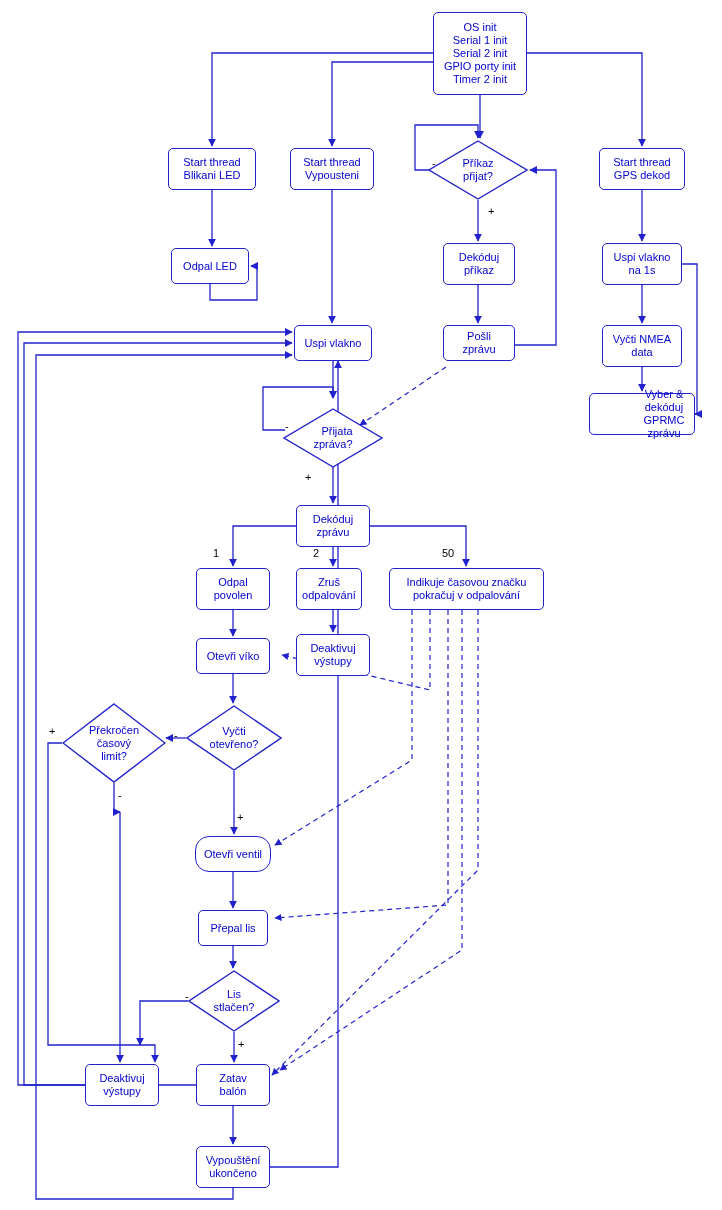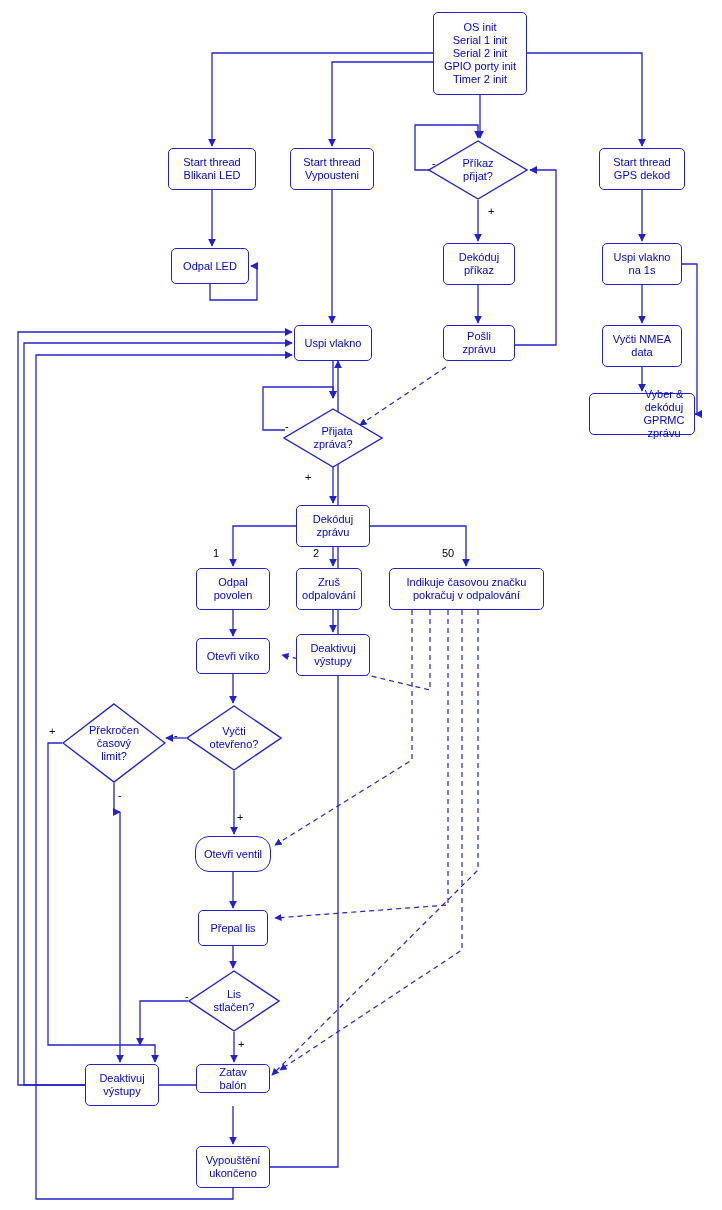--- a/index.html
+++ b/index.html
@@ -213,21 +213,21 @@
   <div class="node diamond" style="left:188px;top:970px;width:92px;height:62px;">
     <svg class="diamond-shape" viewBox="0 0 92 62" preserveAspectRatio="none">
       <polygon points="46,1 91,31 46,61 1,31" fill="#ffffff" stroke="#2222cc" stroke-width="1.4"></polygon>
     </svg>
     <span class="diamond-label">Lis
 stlačen?</span>
   </div>
 
   <div class="node box" style="left:85px;top:1064px;width:74px;height:42px;">Deaktivuj
 výstupy</div>
-  <div class="node box" style="left:196px;top:1064px;width:74px;height:29px;">Zatav
+  <div class="node box" style="left:196px;top:1064px;width:74px;height:42px;">Zatav
 balón</div>
   <div class="node box" style="left:196px;top:1146px;width:74px;height:42px;">Vypouštění
 ukončeno</div>
 
   <span class="edge-label" style="left:432px;top:158px;">-</span>
   <span class="edge-label" style="left:488px;top:206px;">+</span>
   <span class="edge-label" style="left:285px;top:421px;">-</span>
   <span class="edge-label" style="left:305px;top:472px;">+</span>
   <span class="edge-label" style="left:213px;top:548px;">1</span>
   <span class="edge-label" style="left:313px;top:548px;">2</span>

